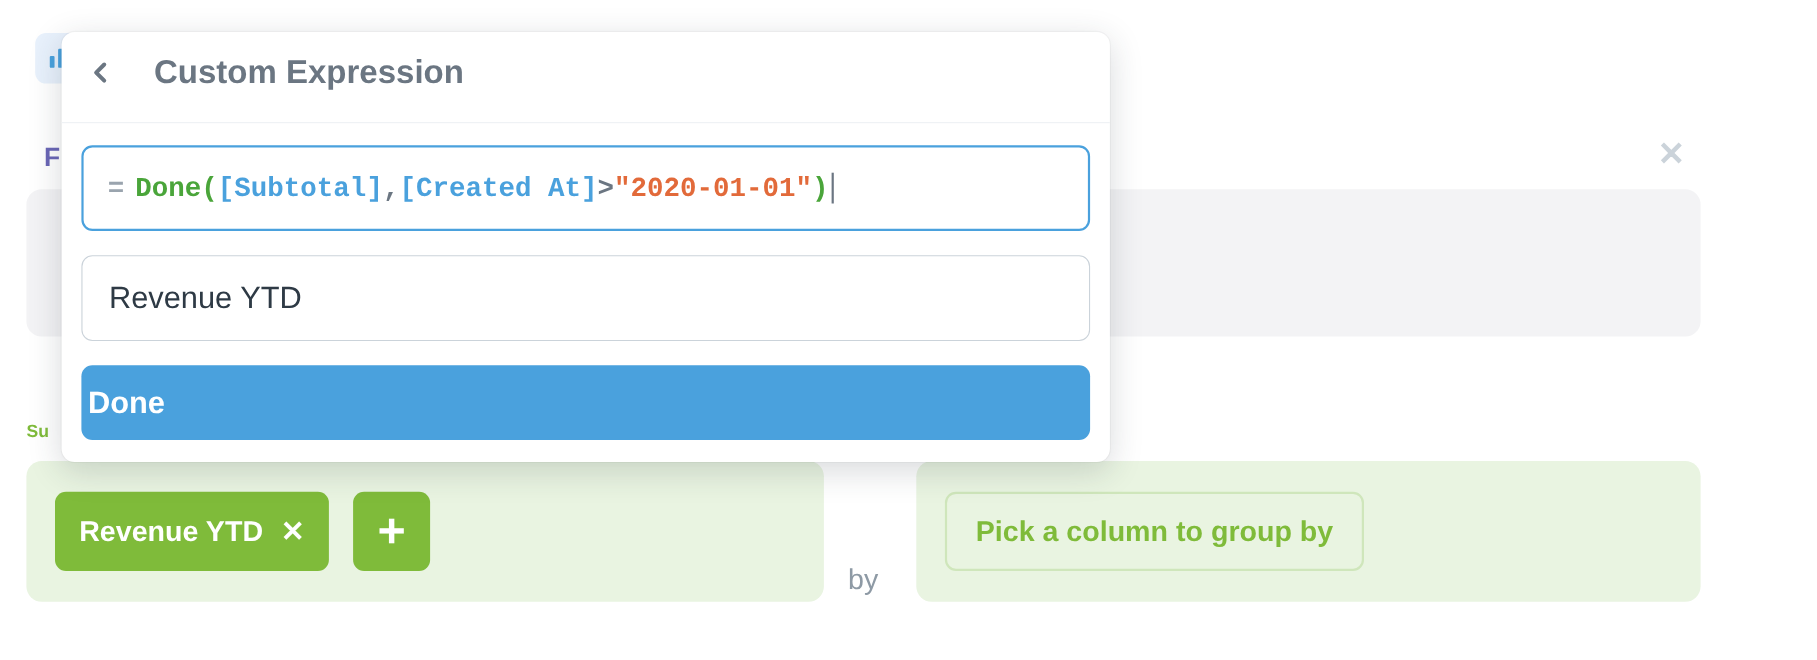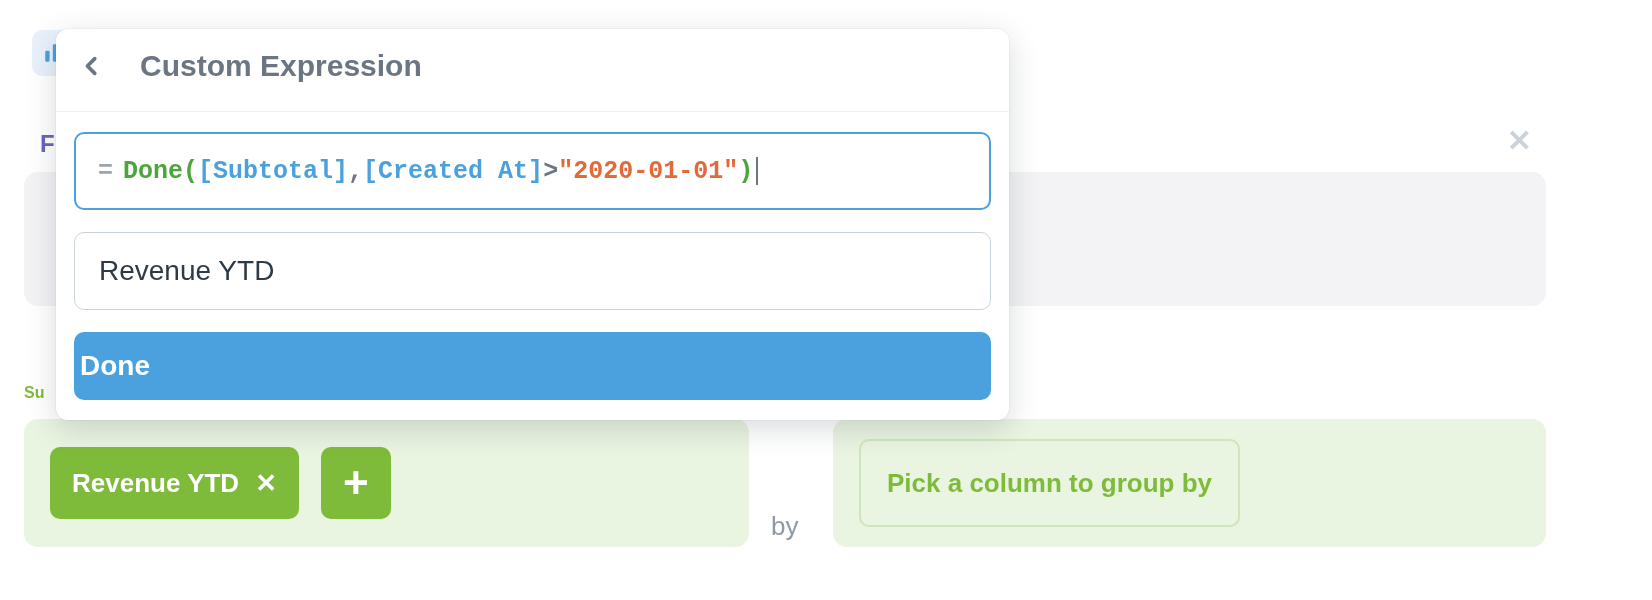--- a/index.html
+++ b/index.html
@@ -111,21 +111,21 @@
     border-radius:10px;
     display:flex;align-items:center;justify-content:center;
     font-size:44px;font-weight:700;
   }
   .groupby-btn{
     border:2px solid var(--green-border);
     color:var(--green);
     font-weight:700;
     font-size:26px;
     border-radius:10px;
-    height:88px;
+    height:72px;
     padding:0 26px;
     display:flex;align-items:center;
     background:transparent;
   }
   
   .popover{
     position:absolute;
     left:56px; top:29px;
     width:953px;
     background:#fff;

